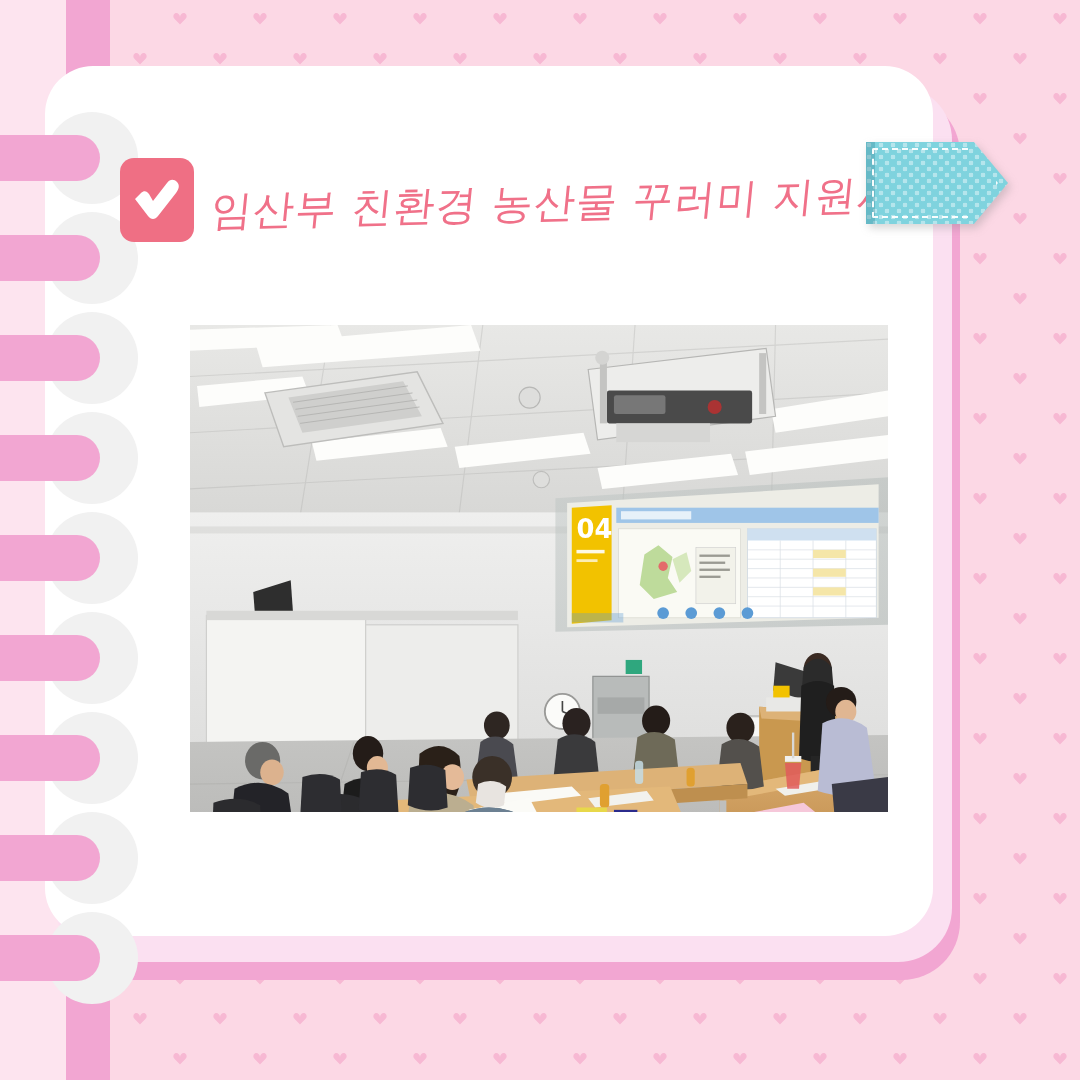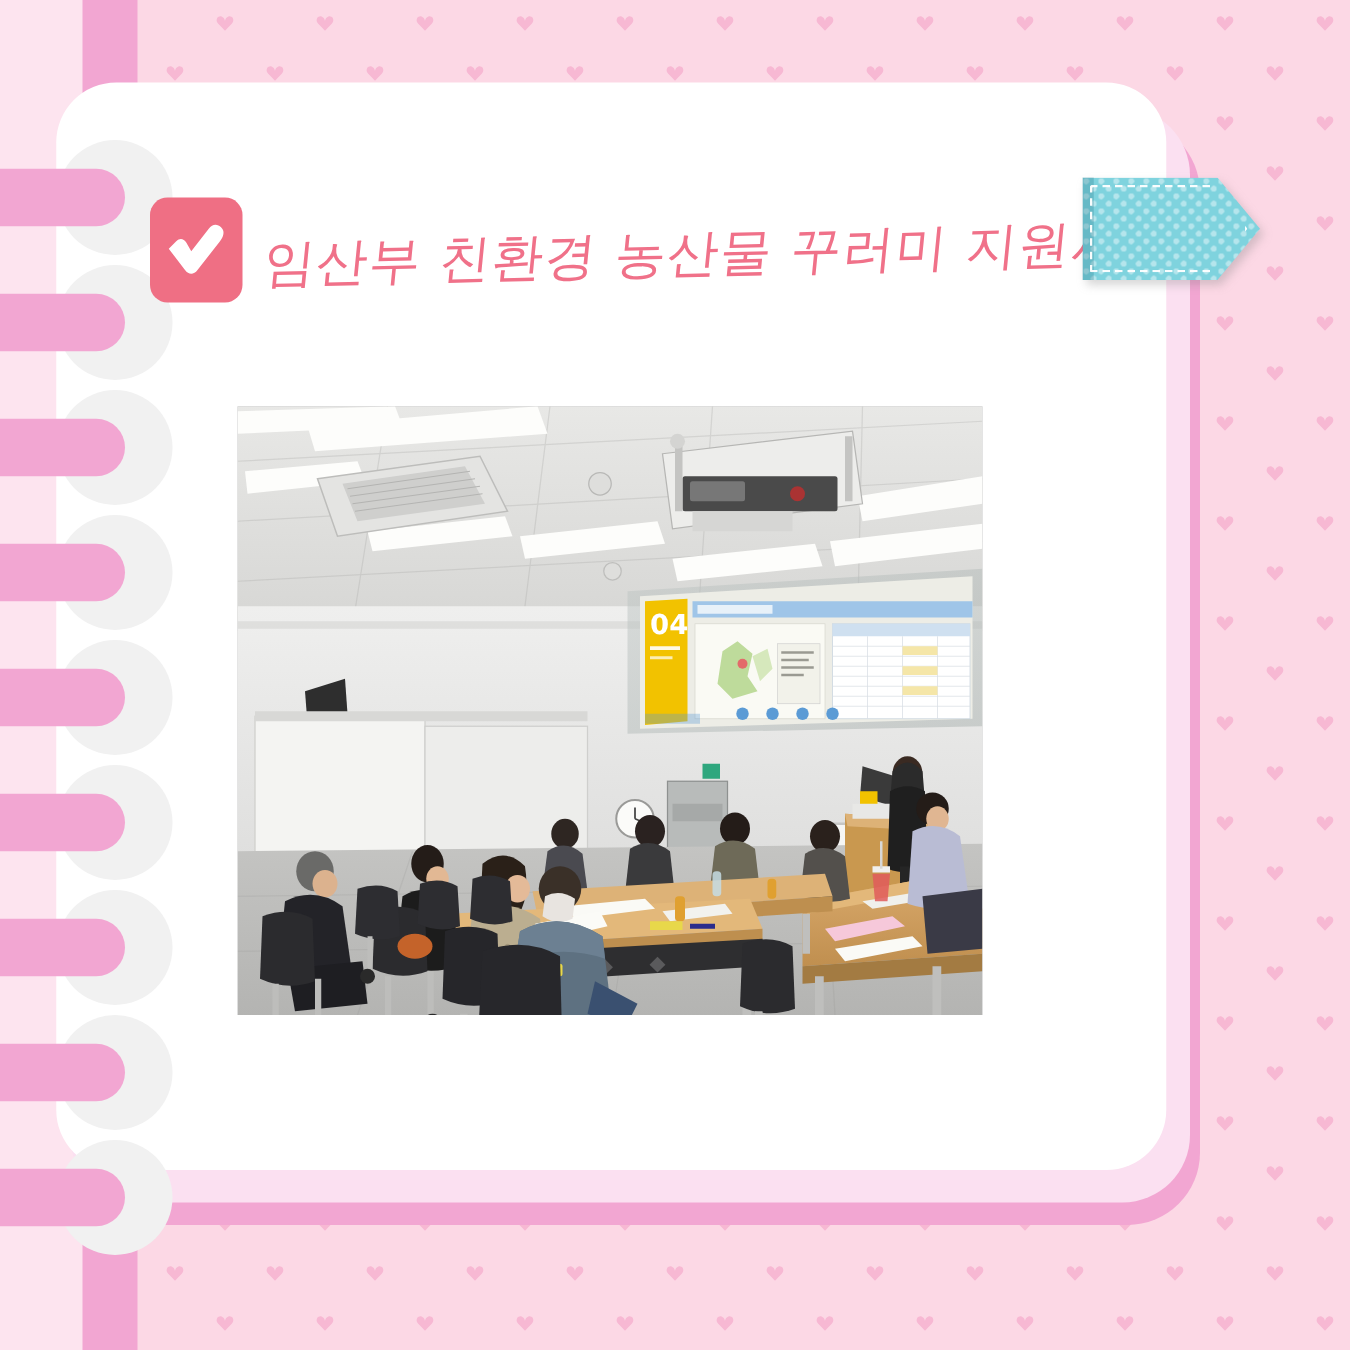--- a/index.html
+++ b/index.html
@@ -118,21 +118,21 @@
     opacity:.95;
   }
   #arrow-tab .edge-dark{
     position:absolute; left:0; top:0; width:9px; height:82px;
     background:rgba(40,120,135,.28);
   }
 
   
   #photo{
     position:absolute; left:190px; top:325px;
-    width:596px; height:487px;
+    width:698px; height:487px;
     overflow:hidden;
     background:#C9C9C9;
   }
   #photo-scene{ position:absolute; inset:0; }
   .lbl{ position:absolute; font-size:0; color:transparent; }
 </style>
 </head>
 <body>
 
 <div id="bg-pattern">

